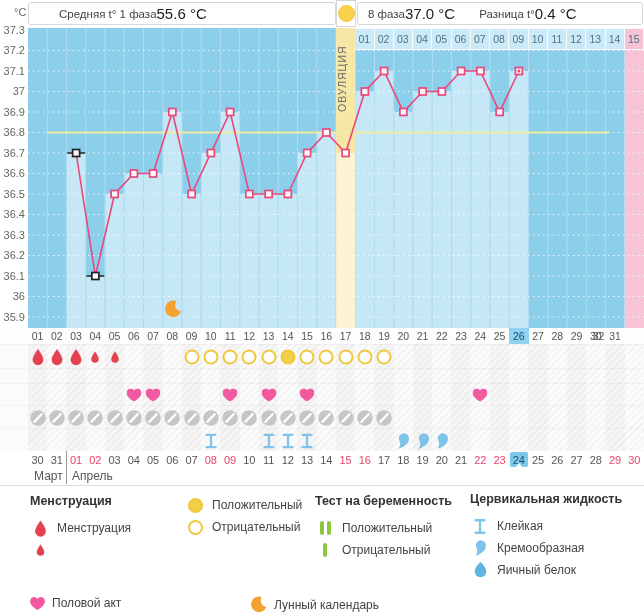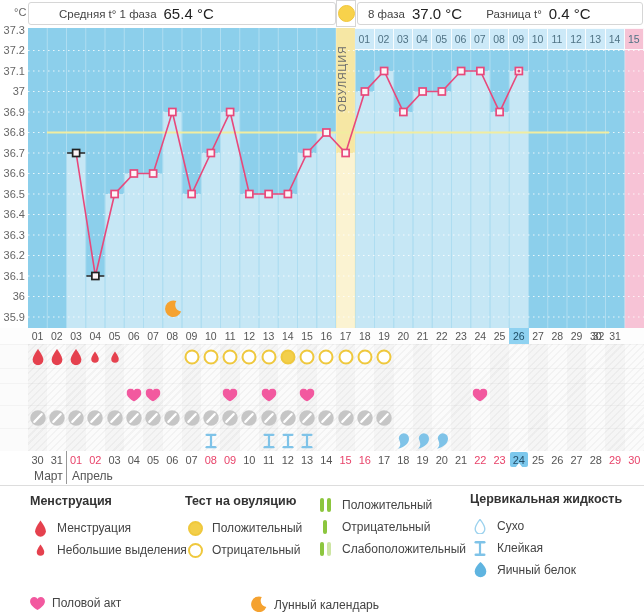--- a/index.html
+++ b/index.html
@@ -5,21 +5,21 @@
   html,body{margin:0;padding:0;background:#fff;}
   .app{position:relative;width:644px;height:616px;background:#fff;overflow:hidden;
        font-family:"Liberation Sans",sans-serif;-webkit-font-smoothing:antialiased;}
   
   .hdr{position:absolute;left:0;top:0;width:644px;height:28px;background:#fff;}
   .unit{position:absolute;left:14px;top:6px;font-size:11px;color:#666;}
   .hbox{position:absolute;top:2px;height:23px;background:#fff;border:1px solid #d6d6d6;
         border-radius:3px;display:flex;align-items:center;box-sizing:border-box;}
   .hbox1{left:28px;width:308px;padding-left:30px;}
   .hbox2{left:357px;width:286px;padding-left:10px;}
-  .hlabel{font-size:11.5px;color:#444;margin-right:7px;white-space:nowrap;}
+  .hlabel{font-size:11.5px;color:#444;white-space:nowrap;}
   .hvalue{font-size:15px;color:#222;margin-right:24px;white-space:nowrap;}
   .ovu-cell{position:absolute;left:336px;top:0;width:20px;height:27px;background:#fff;
             border:1px solid #d6d6d6;box-sizing:border-box;display:flex;align-items:center;justify-content:center;}
   .ovu-dot{width:17px;height:17px;border-radius:50%;background:#f8d24b;border:1px solid #f0c73c;box-sizing:border-box;}
   
   .chart-wrap{position:absolute;left:0;top:28px;width:560px;height:300px;}
   .chart-wrap svg{position:absolute;left:0;top:0;overflow:visible;}
   #dpo-row{position:absolute;left:0;top:0;width:644px;height:22px;}
   .dpo-cell{position:absolute;top:0;height:22px;box-sizing:border-box;background:#cce9f8;
             border-right:1px solid rgba(255,255,255,.85);border-top:1px solid rgba(255,255,255,.85);
@@ -68,21 +68,21 @@
 </style>
 </head>
 <body>
 
 <div class="app">
 
   <div class="hdr">
     <span class="unit">°C</span>
     <div class="hbox hbox1">
       <span class="hlabel">Средняя t° 1 фаза</span>
-      <span class="hvalue">65.4 °C</span>
+      <span class="hvalue">55.6 °C</span>
     </div>
     <div class="ovu-cell">
       <span class="ovu-dot"></span>
     </div>
     <div class="hbox hbox2">
       <span class="hlabel">8 фаза</span>
       <span class="hvalue">37.0 °C</span>
       <span class="hlabel">Разница t°</span>
       <span class="hvalue">0.4 °C</span>
     </div>
@@ -485,90 +485,80 @@
             </svg>
           </span>
           <span>Менструация</span>
         </div>
       <div class="li">
           <span class="ic">
             <svg width="9" height="12" viewBox="0 0 14 18">
               <path d="M7 .5 C7 .5 1.2 8 1.2 12 a5.8 5.8 0 0 0 11.6 0 C12.8 8 7 .5 7 .5 Z" fill="#e5414e"></path>
             </svg>
           </span>
-          <span>Небольшие выделения</span>
         </div>
     </div>
     <div class="lcol" style="left:185px;">
-      <div class="lhead">Тест на овуляцию</div>
       <div class="li">
           <span class="ic">
             <span class="tcirc pos"></span>
           </span>
           <span>Положительный</span>
         </div>
       <div class="li">
           <span class="ic">
             <span class="tcirc"></span>
           </span>
           <span>Отрицательный</span>
         </div>
     </div>
     <div class="lcol" style="left:315px;">
+      <div class="lhead">Тест на беременность</div>
       <div class="li">
           <span class="ic">
             <span class="pbars">
               <i></i>
               <i></i>
             </span>
           </span>
           <span>Положительный</span>
         </div>
       <div class="li">
           <span class="ic">
             <span class="pbars">
               <i></i>
             </span>
           </span>
           <span>Отрицательный</span>
         </div>
-      <div class="li">
-          <span class="ic">
-            <span class="pbars">
-              <i></i>
-              <i class="pale"></i>
-            </span>
-          </span>
-          <span>Слабоположительный</span>
-        </div>
     </div>
     <div class="lcol" style="left:470px;top:6px;">
       <div class="lhead">Цервикальная жидкость</div>
-      <div class="li">
-          <span class="ic">
-            <svg width="12" height="15" viewBox="0 0 14 18">
-              <path d="M7 .5 C7 .5 1.2 8 1.2 12 a5.8 5.8 0 0 0 11.6 0 C12.8 8 7 .5 7 .5 Z" fill="#ffffff" stroke="#9cd2ee" stroke-width="1.6"></path>
-            </svg>
-          </span>
-          <span>Сухо</span>
-        </div>
       <div class="li">
           <span class="ic">
             <svg width="12" height="15" viewBox="0 0 12 15">
               <g fill="#7fc3e8">
                 <rect x=".5" y="0" width="11" height="2.6" rx="1.3"></rect>
                 <rect x="4.9" y="2" width="2.2" height="11"></rect>
                 <rect x=".5" y="12.4" width="11" height="2.6" rx="1.3"></rect>
               </g>
             </svg>
           </span>
           <span>Клейкая</span>
         </div>
       <div class="li">
           <span class="ic">
+            <svg width="12" height="16" viewBox="0 0 12 16">
+              <path d="M6.8 .2 A5.2 5.2 0 0 1 12 5.4 C12 10 8.5 13.6 1 15.8 C4.8 12.2 3 9.5 1.8 5.8 A5.2 5.2 0 0 1 6.8 .2 Z" fill="#7fc3e8"></path>
+            </svg>
+          </span>
+          <span>Кремообразная</span>
+        </div>
+      <div class="li">
+          <span class="ic">
             <svg width="15" height="16" viewBox="0 0 14 16">
               <path d="M7 0 C7 0 1.2 5 1.2 9.5 a5.8 5.8 0 0 0 11.6 0 C12.8 5 7 0 7 0 Z" fill="#5fb4e0"></path>
             </svg>
           </span>
           <span>Яичный белок</span>
         </div>
     </div>
     <div class="lextra" style="left:30px;top:110px;">
       <span class="ic"><svg width="15" height="13" viewBox="0 0 16 14">
             <path d="M8 14 C3 10.8 0 8 0 4.5 C0 2 2 0 4.5 0 C6 0 7.4 .9 8 2.2 C8.6 .9 10 0 11.5 0 C14 0 16 2 16 4.5 C16 8 13 10.8 8 14 Z" fill="#f2599f"></path>

